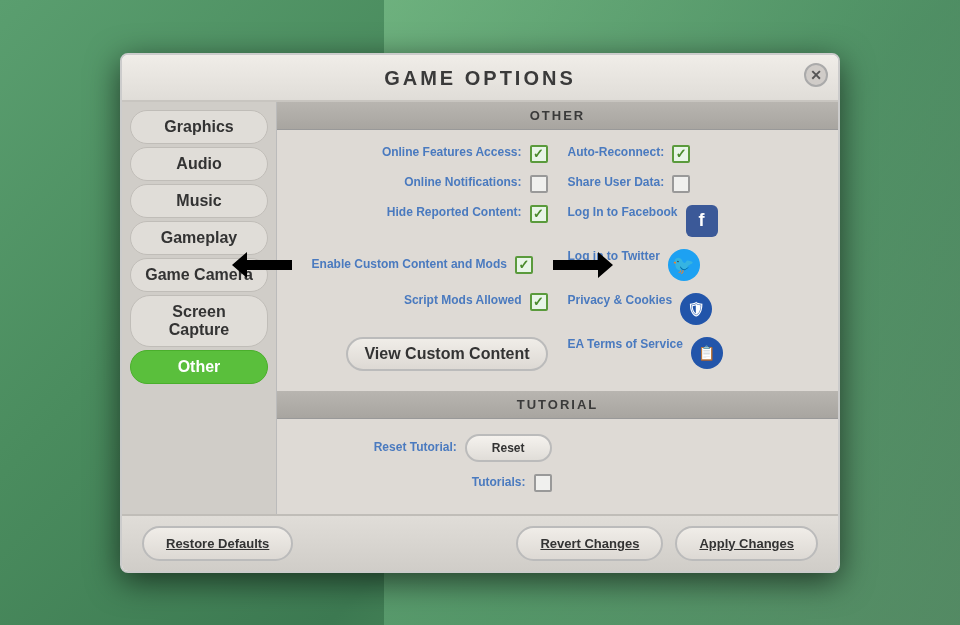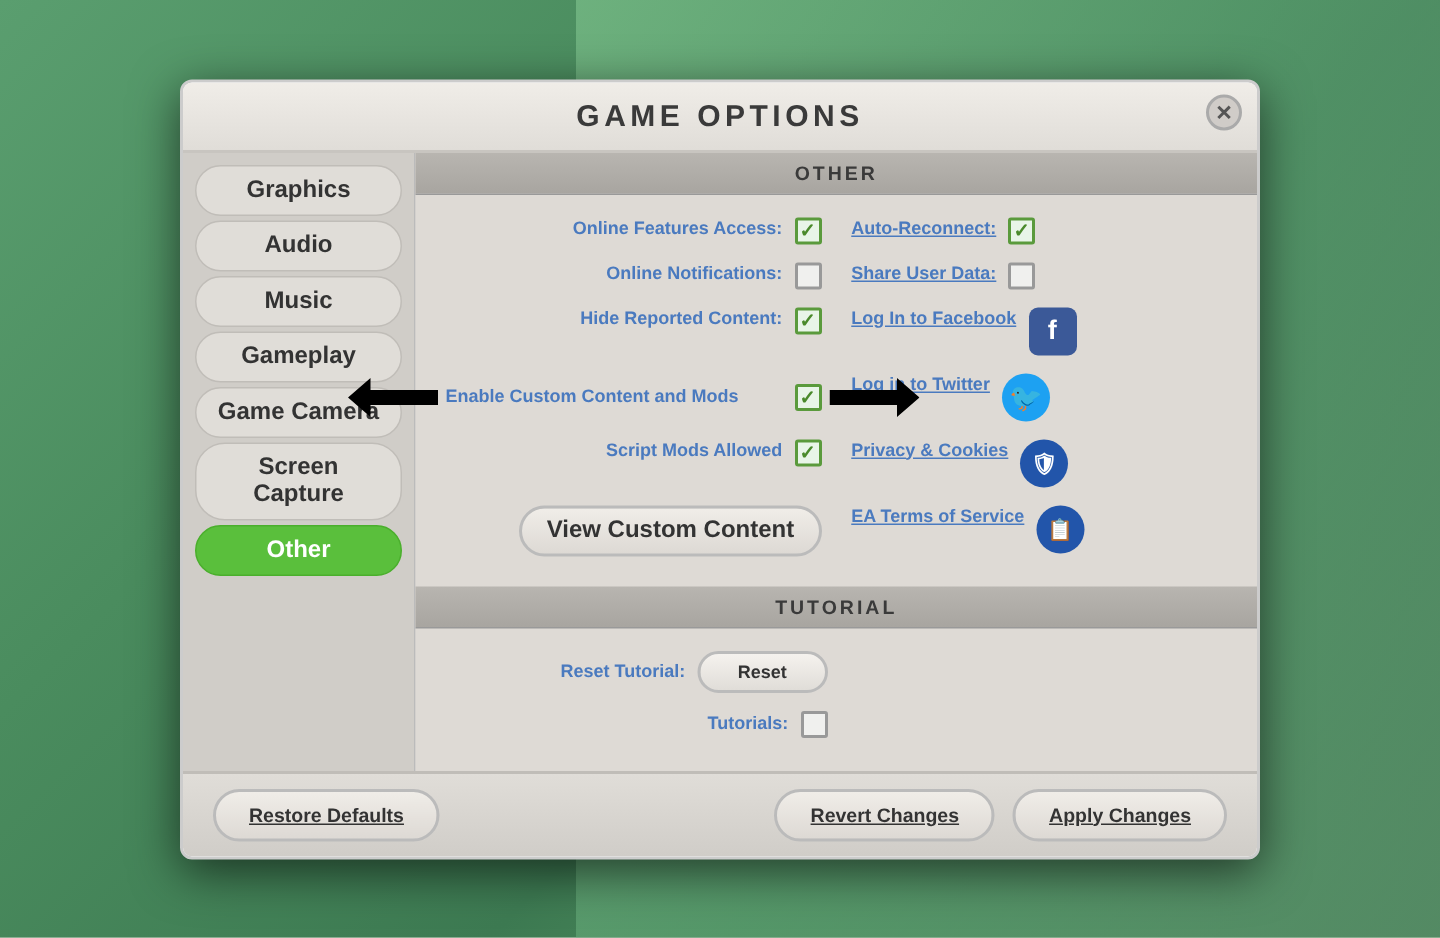--- a/index.html
+++ b/index.html
@@ -166,21 +166,20 @@
     .option-label {
       text-align: right;
       line-height: 1.3;
       color: #4a7abf;
       font-size: 12px;
       font-weight: 600;
     }
 
     .option-label.right {
       text-align: left;
-      text-decoration: underline;
     }
 
     
     .checkbox {
       width: 18px;
       height: 18px;
       border: 2px solid #999;
       background: #f0f0ee;
       border-radius: 2px;
       display: inline-flex;
@@ -369,21 +368,21 @@
           <div class="option-row">
             <span class="option-label">Hide Reported Content:</span>
             <div class="checkbox checked"></div>
           </div>
 
           <div class="option-row right-col">
             <span class="option-label right">Log In to Facebook</span>
             <div class="social-icon facebook-icon">f</div>
           </div>
 
-          <div style="position:relative; display:flex; align-items:center; justify-content:space-between; gap:8px; font-size:12px;">
+          <div style="position:relative; display:flex; align-items:center; justify-content:center; gap:8px; font-size:12px;">
 
             <svg width="60" height="30" style="position:absolute; left:-65px;" viewBox="0 0 60 30">
               <polygon points="60,10 60,20 15,20 15,28 0,15 15,2 15,10" fill="#000"></polygon>
             </svg>
             <span class="option-label">Enable Custom Content and Mods</span>
             <div class="checkbox checked"></div>
 
             <svg width="60" height="30" style="position:absolute; right:-65px;" viewBox="0 0 60 30">
               <polygon points="0,10 0,20 45,20 45,28 60,15 45,2 45,10" fill="#000"></polygon>
             </svg>

